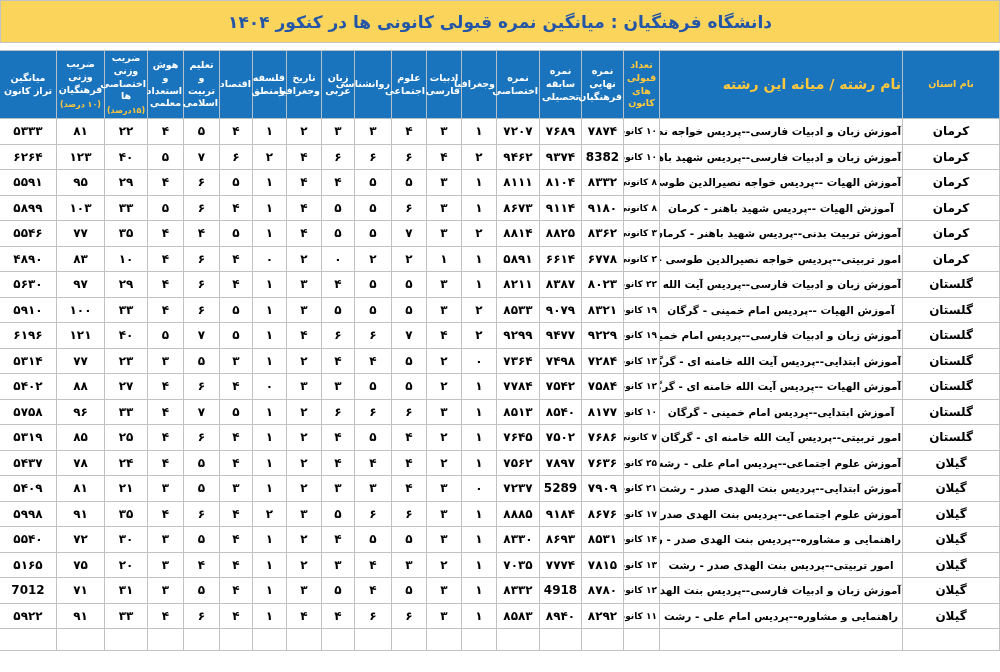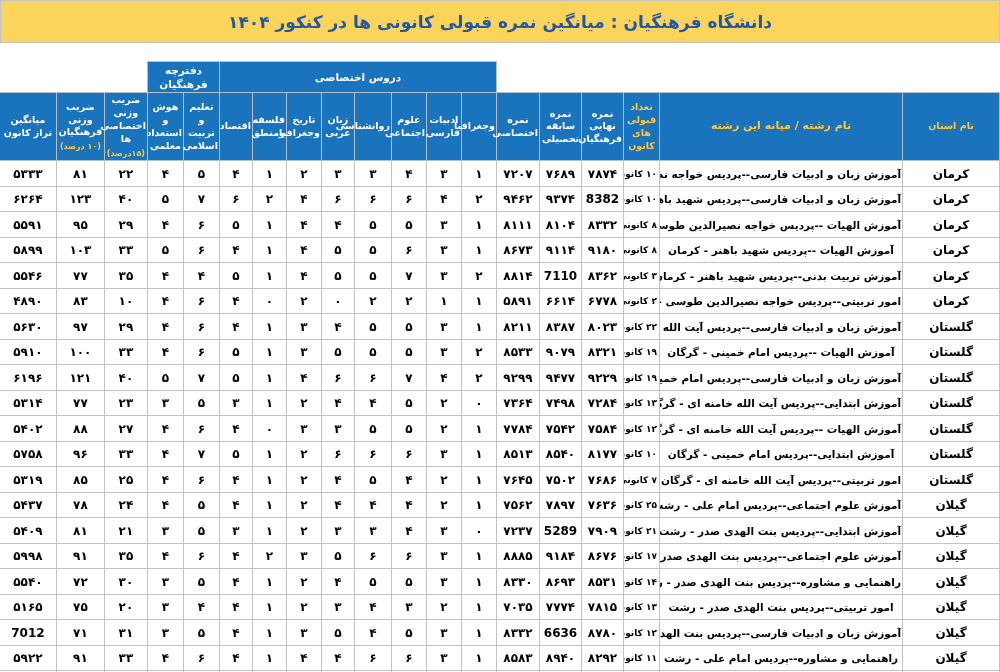--- a/index.html
+++ b/index.html
@@ -9,21 +9,21 @@
     --header-accent:#fdc73e;
     --grid:#c2c2c2;
     --header-grid:#b5bfc7;
   }
   html,body{margin:0;padding:0;background:#fff;}
   body{width:1000px;height:672px;overflow:hidden;font-family:"DejaVu Sans",sans-serif;}
   .page{width:1000px;height:672px;overflow:hidden;background:#fff;}
   .title-bar{
     box-sizing:border-box;height:43px;background:var(--title-bg);
     border:1px solid #c3c3c3;display:flex;align-items:center;justify-content:center;
-    margin-bottom:18px;
+    margin-bottom:7px;
   }
   .title-bar .page-title{
     color:var(--title-text);font-size:17px;font-weight:bold;letter-spacing:0;
   }
   table.data-table{border-collapse:collapse;table-layout:fixed;width:1000px;}
   
   col.w-province{width:97px}  col.w-major{width:243px} col.w-count{width:36px}
   col.w-final{width:42px}     col.w-record{width:42px} col.w-special{width:43px}
   col.w-math{width:35px}      col.w-lit{width:35px}    col.w-social{width:35px}
   col.w-psych{width:37px}     col.w-arabic{width:33px} col.w-hist{width:35px}
@@ -34,21 +34,21 @@
     background:var(--header-bg);color:#fff;font-weight:bold;font-size:9.5px;
     border:1px solid var(--header-grid);text-align:center;vertical-align:middle;
     padding:1px;line-height:1.35;
   }
   thead tr.group-row{height:27px;}
   thead tr.label-row{height:57px;}
   thead th.group{font-size:10.5px;}
   thead td.ghost{background:#fff;border:none;}
   thead th.accent{color:var(--header-accent);}
   thead th .note{display:block;font-size:8px;color:var(--header-accent);margin-top:3px;font-weight:bold;}
-  thead th.h-major{font-size:11px;}
+  thead th.h-major{font-size:14px;text-align:right;}
   tbody td{
     box-sizing:border-box;height:25.5px;border:1px solid var(--grid);
     background:#fff;color:#000;font-weight:bold;font-size:12px;text-align:center;
     vertical-align:middle;padding:0 1px;overflow:hidden;white-space:nowrap;
   }
   tbody td.c-major{font-size:10.5px;}
   tbody td.c-province{font-size:12px;}
   tbody td.c-count{font-size:9px;text-align:right;padding-right:2px;}
   tbody tr.partial td{height:22px;}
 </style>
@@ -77,26 +77,20 @@
         <col class="w-hist">
       <col class="w-phil">
         <col class="w-econ">
         <col class="w-islamic">
       <col class="w-apt">
         <col class="w-w15">
         <col class="w-w10">
         <col class="w-taraz">
     </colgroup>
     <thead>
-      <tr class="group-row">
-        <td class="ghost" colspan="6"></td>
-        <th class="group" colspan="8">دروس اختصاصی</th>
-        <th class="group" colspan="2">دفترچه فرهنگیان</th>
-        <td class="ghost" colspan="3"></td>
-      </tr>
       <tr class="label-row">
         <th class="accent">نام استان</th>
         <th class="accent h-major">نام رشته / میانه این رشته</th>
         <th class="accent">تعداد قبولی های کانون</th>
         <th>نمره نهایی فرهنگیان</th>
         <th>نمره سابقه تحصیلی</th>
         <th>نمره اختصاصی</th>
         <th>وجغرافیا</th>
         <th>ادبیات فارسی</th>
         <th>علوم اجتماعی</th>
@@ -201,21 +195,21 @@
           <td class="c-apt">۵</td>
           <td class="c-w15">۳۳</td>
           <td class="c-w10">۱۰۳</td>
           <td class="c-taraz">۵۸۹۹</td>
         </tr>
         <tr>
           <td class="c-province">کرمان</td>
           <td class="c-major">آموزش تربیت بدنی--پردیس شهید باهنر - کرمان</td>
           <td class="c-count">۳ کانونی</td>
           <td class="c-final">۸۳۶۲</td>
-          <td class="c-record">7110</td>
+          <td class="c-record">۸۸۲۵</td>
           <td class="c-special">۸۸۱۴</td>
           <td class="c-math">۲</td>
           <td class="c-lit">۳</td>
           <td class="c-social">۷</td>
           <td class="c-psych">۵</td>
           <td class="c-arabic">۵</td>
           <td class="c-hist">۴</td>
           <td class="c-phil">۱</td>
           <td class="c-econ">۵</td>
           <td class="c-islamic">۴</td>
@@ -495,21 +489,21 @@
           <td class="c-apt">۳</td>
           <td class="c-w15">۲۰</td>
           <td class="c-w10">۷۵</td>
           <td class="c-taraz">۵۱۶۵</td>
         </tr>
         <tr>
           <td class="c-province">گیلان</td>
           <td class="c-major">آموزش زبان و ادبیات فارسی--پردیس بنت الهدی صدر - رشت</td>
           <td class="c-count">۱۲ کانونی</td>
           <td class="c-final">۸۷۸۰</td>
-          <td class="c-record">6636</td>
+          <td class="c-record">4918</td>
           <td class="c-special">۸۳۳۲</td>
           <td class="c-math">۱</td>
           <td class="c-lit">۳</td>
           <td class="c-social">۵</td>
           <td class="c-psych">۴</td>
           <td class="c-arabic">۵</td>
           <td class="c-hist">۳</td>
           <td class="c-phil">۱</td>
           <td class="c-econ">۴</td>
           <td class="c-islamic">۵</td>

